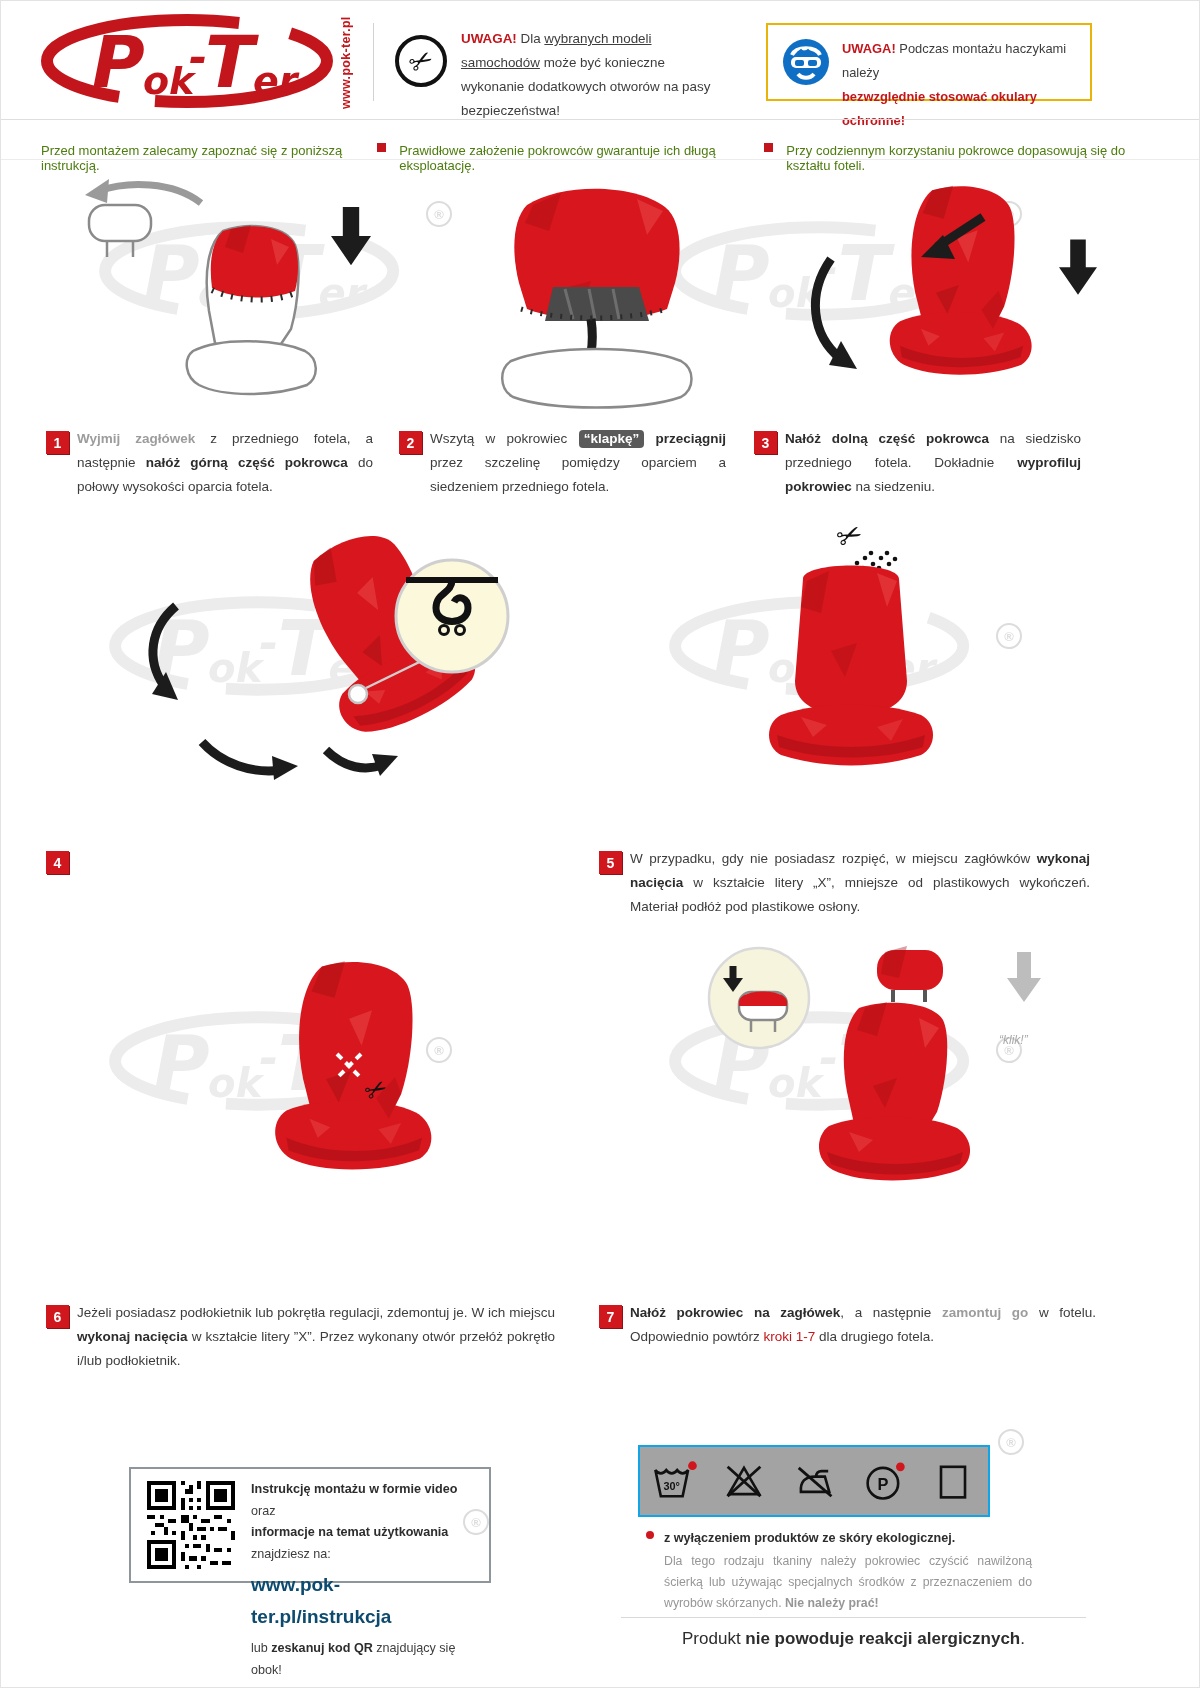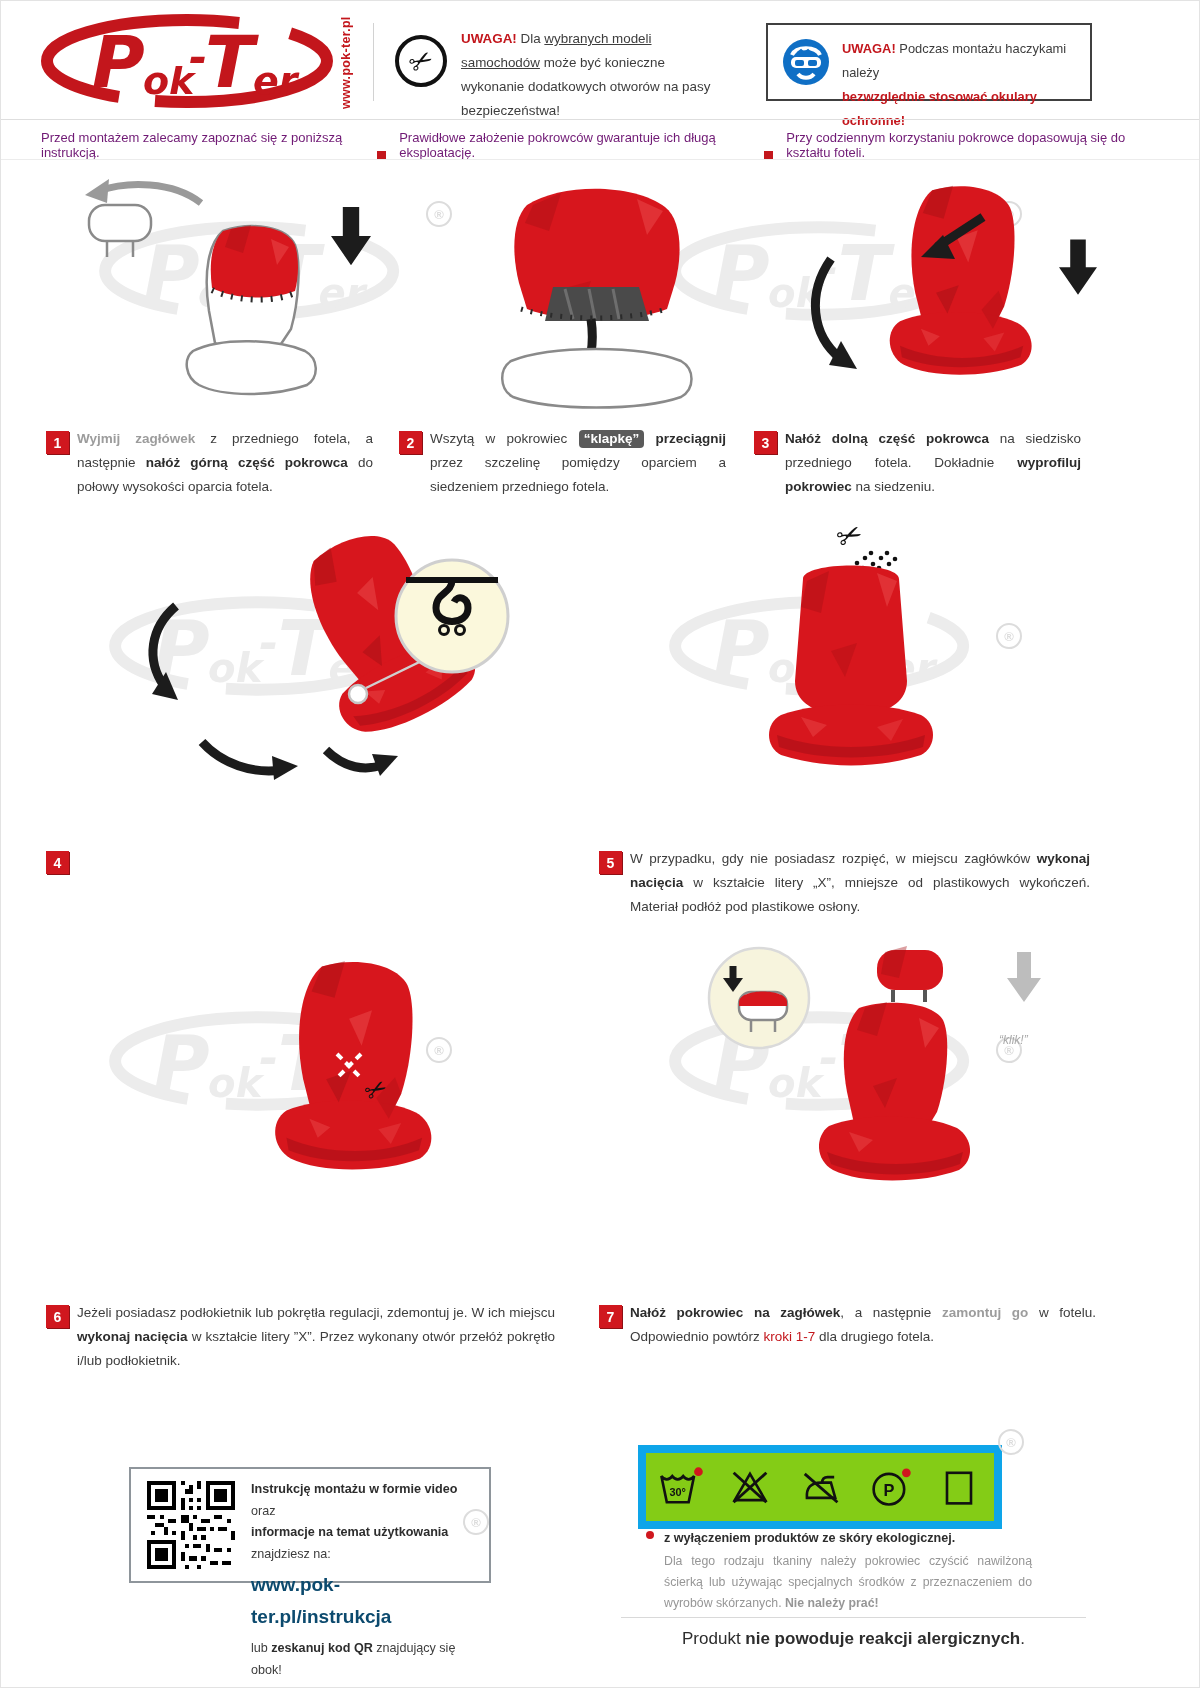--- a/index.html
+++ b/index.html
@@ -21,30 +21,30 @@
   .step-text{
     position:absolute;font-size:13.5px;line-height:1.78;text-align:justify;color:#3d3d3d;
   }
   .flap-badge{
     background:#5a5a5a;color:#fff;border-radius:4px;padding:1px 5px 2px 5px;font-weight:bold;white-space:nowrap;
   }
   .reg{
     position:absolute;width:22px;height:22px;border:2px solid #dcdcdc;border-radius:50%;
     color:#dcdcdc;font-size:13px;font-weight:bold;display:flex;align-items:center;justify-content:center;
   }
-  .notice{display:flex;align-items:flex-end;font-size:13px;color:#701a75;}
+  .notice{display:flex;align-items:flex-start;font-size:13px;color:#4d7c0f;margin-top:13px;}
   .notice .sq{width:9px;height:9px;background:#c3161c;margin:0 13px;flex:none;}
   .warn-text{font-size:13.4px;line-height:1.8;color:#3d3d3d;}
   .hline{position:absolute;height:1px;background:#dedede;}
   .vline{position:absolute;width:1px;background:#d2d2d2;}
   .qr-box{
     position:absolute;border:2px solid #8e959b;background:#fff;
   }
   .qr-text{font-size:12.6px;line-height:1.72;color:#3d3d3d;}
-  .care-box{position:absolute;border:8px solid #0ea5e9;background:#84cc16;display:flex;align-items:center;justify-content:space-around;}
+  .care-box{position:absolute;border:2px solid #0ea5e9;background:#a3a3a3;display:flex;align-items:center;justify-content:space-around;}
   .eco-body{font-size:12.3px;line-height:1.72;color:#969696;text-align:justify;}
   .klik{font-size:12px;color:#a9a9a9;font-style:italic;margin-top:19px;}
   svg{display:block;}
 </style>
 </head>
 <body>
 
 <div id="page">
 
   <svg width="0" height="0" style="position:absolute" aria-hidden="true">
@@ -90,21 +90,21 @@
   <div class="abs" style="left:392px;top:32px;width:56px;height:56px">
     <svg width="56" height="56" viewBox="0 0 56 56">
       <circle cx="28" cy="28" r="24" fill="none" stroke="#111" stroke-width="4"></circle>
       <text x="28" y="38" font-size="28" text-anchor="middle" fill="#111" transform="rotate(-30 28 28)">✂</text>
     </svg>
   </div>
   <div class="abs warn-text" style="left:460px;top:26px;width:258px">
     <span class="red" style="font-weight:bold">UWAGA!</span><span> Dla </span><span class="ul">wybranych modeli samochodów</span><span> może być konieczne wykonanie dodatkowych otworów na pasy bezpieczeństwa!</span>
   </div>
 
-  <div class="abs" style="left:765px;top:22px;width:322px;height:74px;border:2px solid #404040;background:#fff">
+  <div class="abs" style="left:765px;top:22px;width:322px;height:74px;border:2px solid #eab308;background:#fff">
     <div class="abs" style="left:14px;top:13px;width:48px;height:48px">
       <svg width="48" height="48" viewBox="0 0 48 48">
         <circle cx="24" cy="24" r="23" fill="#0f6fc5"></circle>
         <path d="M10,17 C14,8 34,8 38,17" fill="none" stroke="#fff" stroke-width="4"></path>
         <path d="M15,15 l4,-3 3,3 4,-3 3,3" fill="none" stroke="#0f6fc5" stroke-width="2"></path>
         <rect x="9" y="19" width="30" height="11" rx="5" fill="#fff"></rect>
         <rect x="13" y="22" width="9" height="6" rx="2" fill="#0f6fc5"></rect>
         <rect x="26" y="22" width="9" height="6" rx="2" fill="#0f6fc5"></rect>
         <path d="M16,36 C20,41 28,41 32,36" fill="none" stroke="#fff" stroke-width="4"></path>
       </svg>

